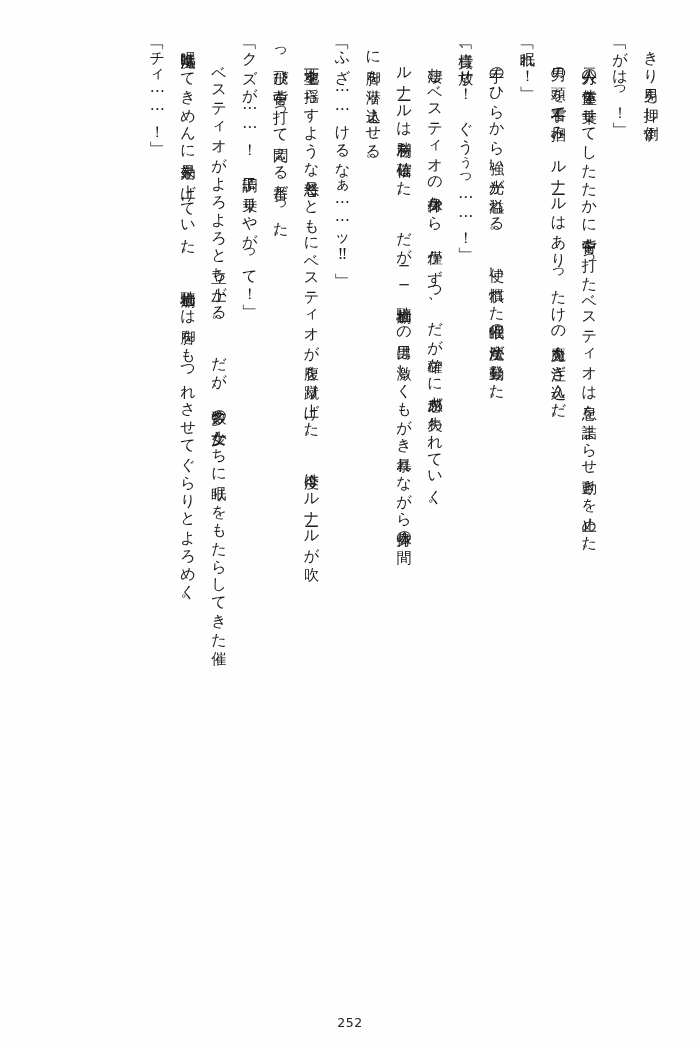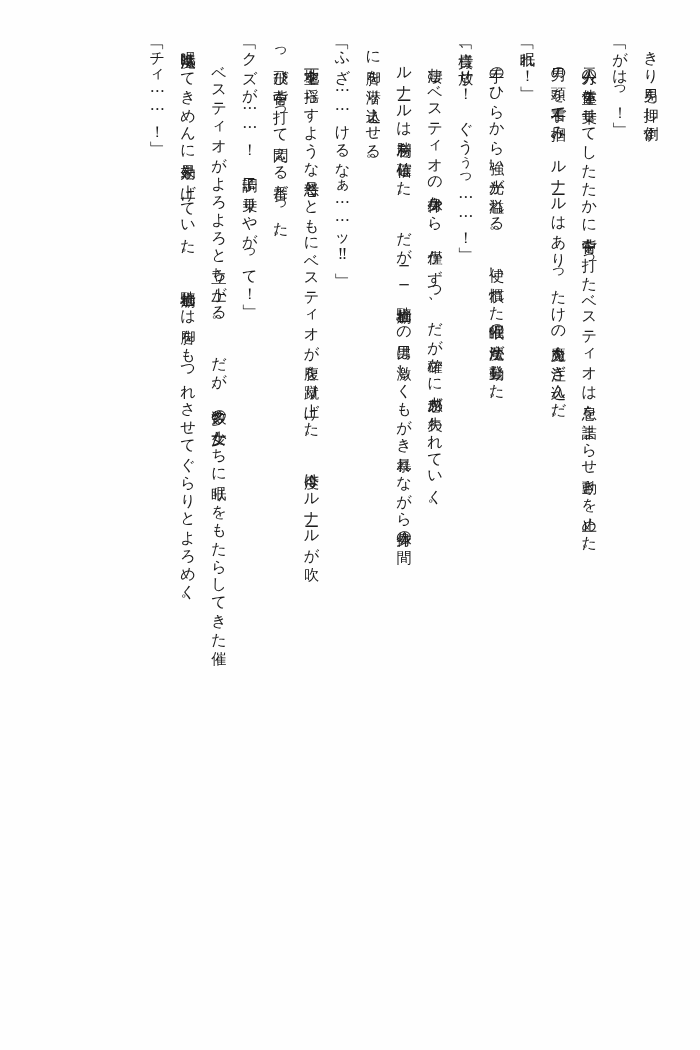--- a/index.html
+++ b/index.html
@@ -71,14 +71,15 @@
     <p>に脚を潜り込ませる。</p>
     <p>「ふざ……けるなぁ……ッ‼」</p>
     <p>　地下室を揺らすような怒号とともにベスティオが腹を蹴り上げた。　今度はルナールが吹</p>
     <p>っ飛び背中を打って悶える番だった。</p>
     <p>「クズが……！　調子に乗りやがって！」</p>
     <p>　ベスティオがよろよろと立ち上がる。　だが、数多の少女たちに眠りをもたらしてきた催</p>
     <p>眠魔法はてきめんに効果を上げていた。　騎士崩れは脚をもつれさせてぐらりとよろめく。</p>
     <p>「チィ……！」</p>
   </div>
 
+  <div class="footer">252</div>
 
 </div>
 
 </body></html>

